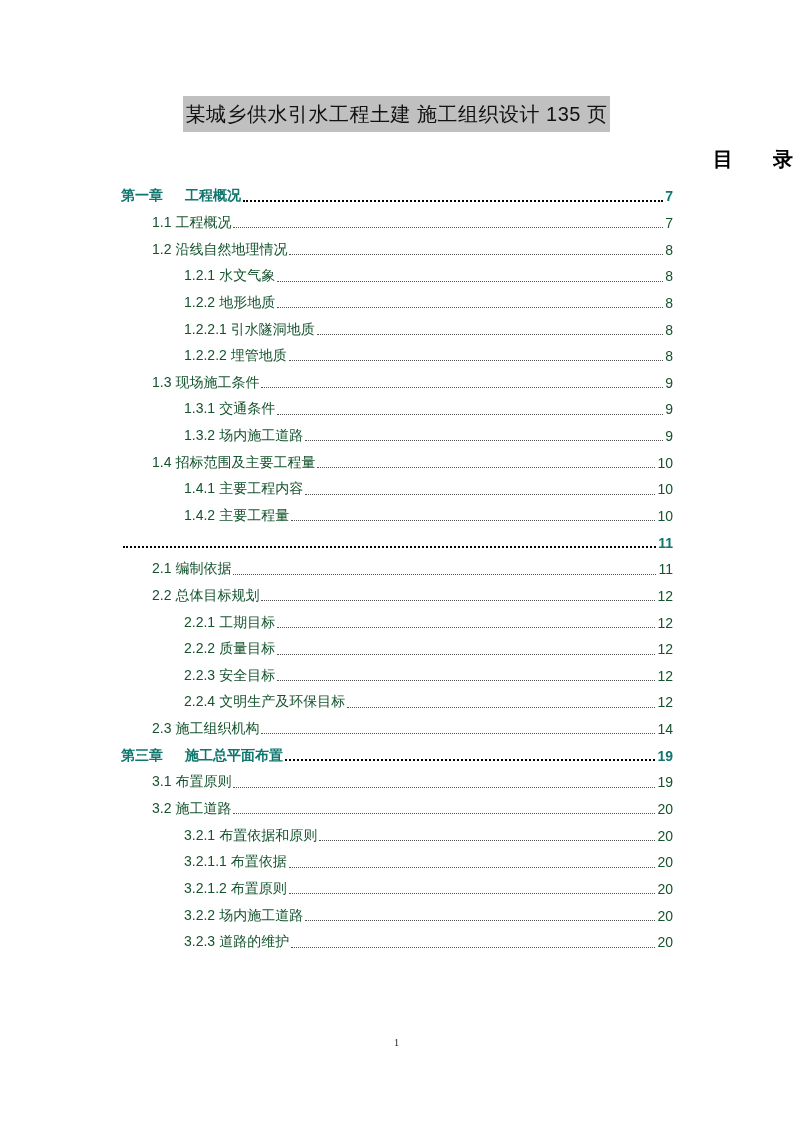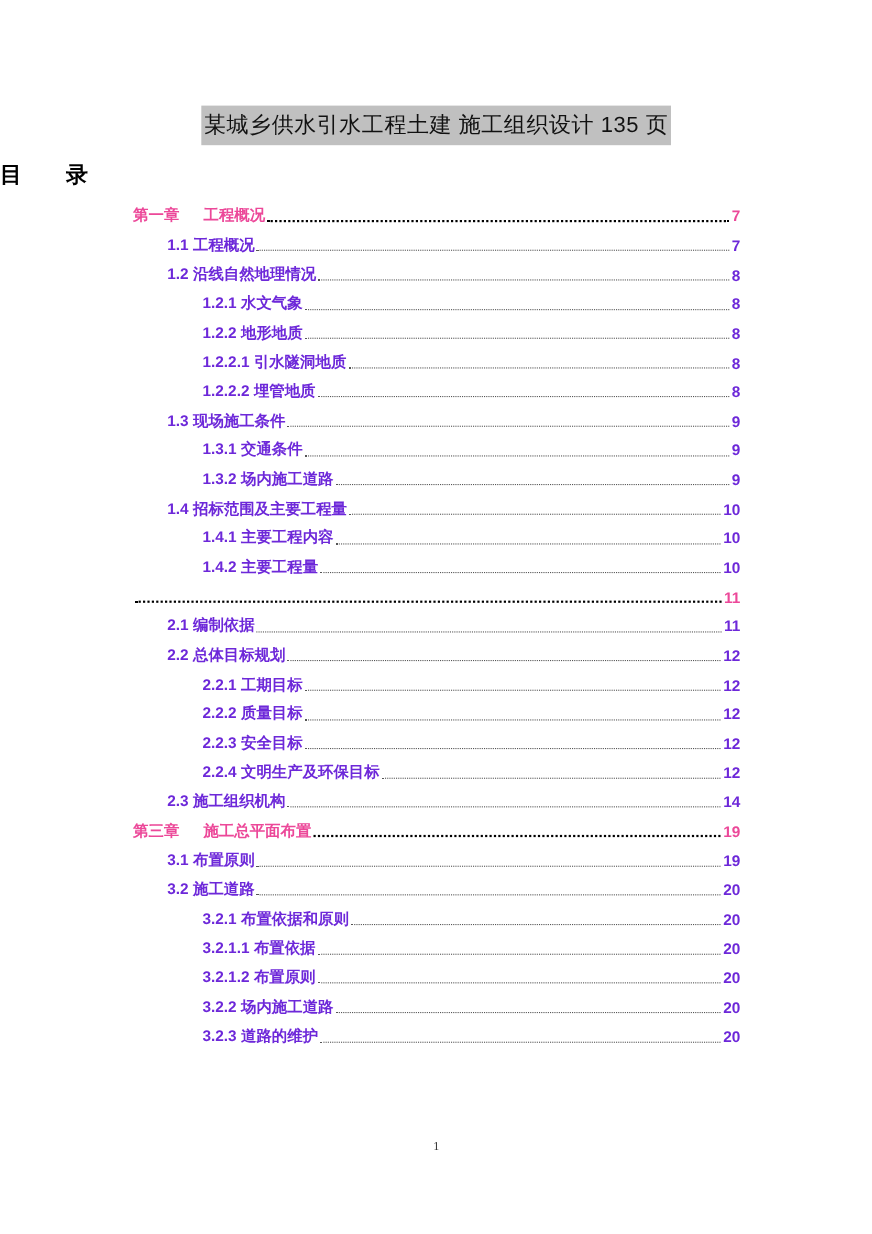--- a/index.html
+++ b/index.html
@@ -1,27 +1,27 @@
 <!DOCTYPE html>
 <html><head>
 <meta charset="utf-8">
 <style>
   html, body { margin: 0; padding: 0; background: #ffffff; }
   body { width: 793px; height: 1122px; position: relative; overflow: hidden;
          font-family: "Liberation Sans", "DejaVu Sans", sans-serif; color: #000; }
   .title-wrap { position: absolute; top: 96px; left: 0; width: 793px; text-align: center; }
   .title { display: inline-block; background: #c0c0c0; font-size: 20px; line-height: 36px;
            padding: 0 2px; letter-spacing: 0.5px; color: #111; }
-  .subtitle { position: absolute; top: 145px; left: 0; width: 793px; text-align: left;
+  .subtitle { position: absolute; top: 145px; left: 0; width: 793px; text-align: right;
               font-size: 20px; font-weight: bold; line-height: 28px; }
   .subtitle span { display: inline-block; }
   .subtitle .gap { width: 40px; }
   .toc { position: absolute; top: 183px; left: 121px; width: 552px; }
-  .row { height: 26.65px; display: flex; align-items: center; font-size: 14px; color: #6d28d9; font-weight: bold; }
-  .row.l1 { font-weight: bold; color: #ec4899; align-items: center; }
+  .row { height: 26.65px; display: flex; align-items: center; font-size: 14px; color: #14532d; }
+  .row.l1 { font-weight: bold; color: #0f766e; align-items: center; }
   .row.l2 { padding-left: 31px; }
   .row.l3 { padding-left: 63px; }
   .row .label { white-space: nowrap; }
   .row .num-sp { display: inline-block; width: 4px; }
   .row .chap-gap { display: inline-block; width: 22px; }
   .row .leader { flex: 1; height: 1px; margin: 0 2px; align-self: flex-end; margin-bottom: 8px;
                  border-bottom: 1.4px dotted #555; }
   .row.l1 .leader { border-bottom: 2px dotted #000; }
   .row .page { white-space: nowrap; text-align: right; }
   .footer { position: absolute; top: 1036px; left: 0; width: 793px; text-align: center;

